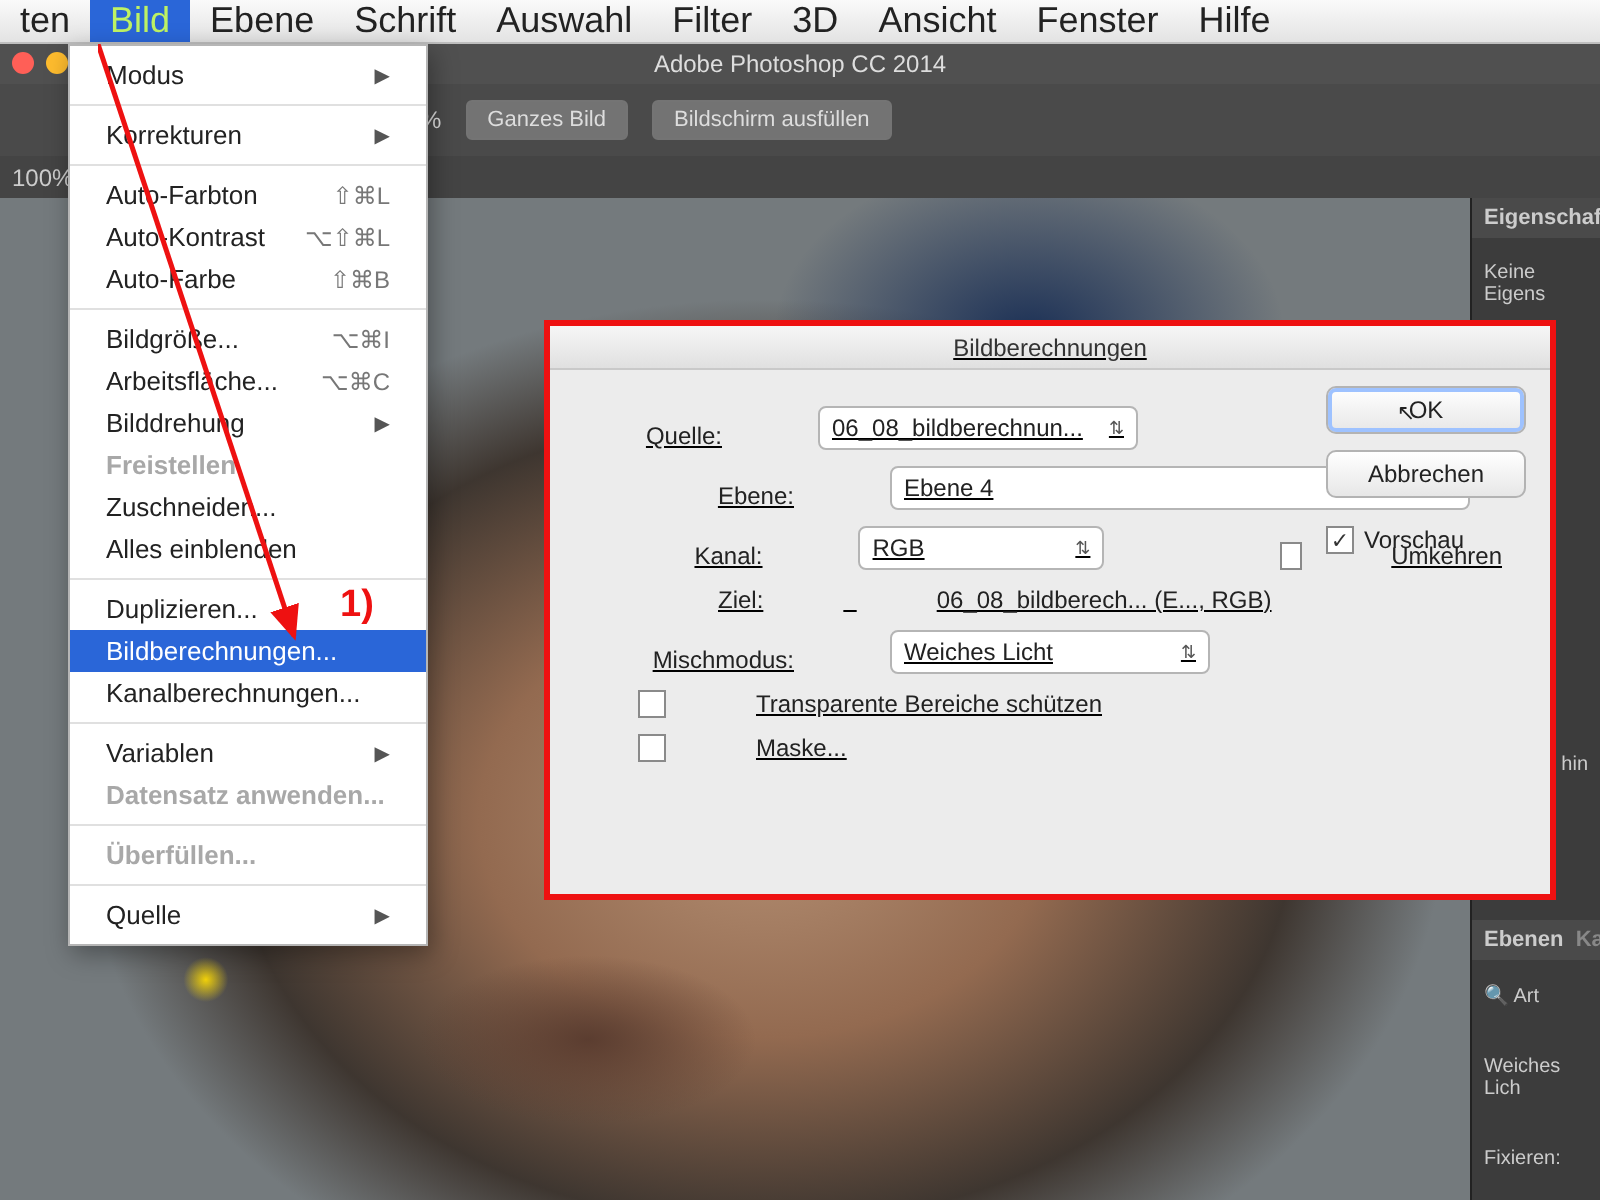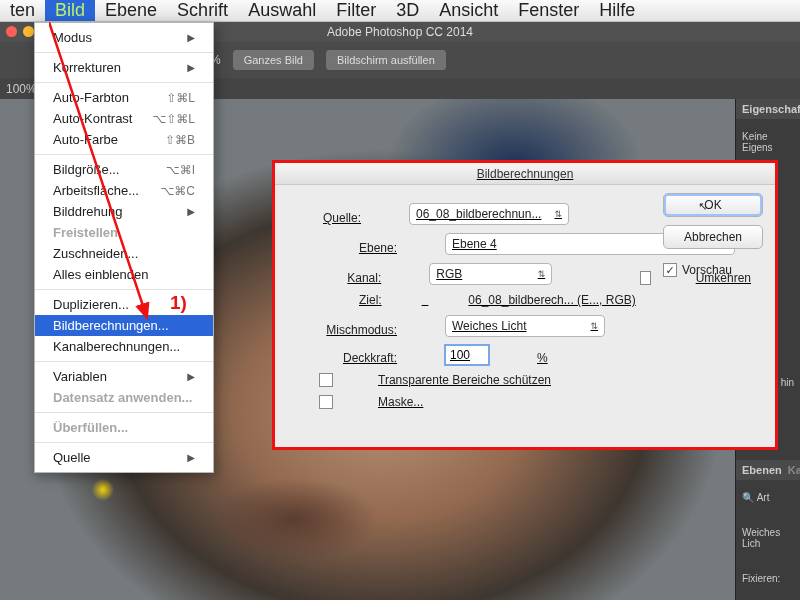--- a/index.html
+++ b/index.html
@@ -267,25 +267,20 @@
       <span>06_08_bildberech... (E..., RGB)</span>
     </div>
 
     <div class="row">
       <label class="lab-mm">Mischmodus:</label>
       <div class="select msel">
           <span>Weiches Licht</span>
           <span class="chev">⇅</span>
         </div>
     </div>
-    <div class="row">
-      <label class="lab-dk">Deckkraft:</label>
-      <input class="txtin" value="100" style="">
-      <span style="margin-left:8px">%</span>
-    </div>
     <div class="row" style="margin-left:20px">
       <span class="chk"></span>
       <span>Transparente Bereiche schützen</span>
     </div>
     <div class="row" style="margin-left:20px">
       <span class="chk"></span>
       <span>Maske...</span>
     </div>
   </div>
 </div>

